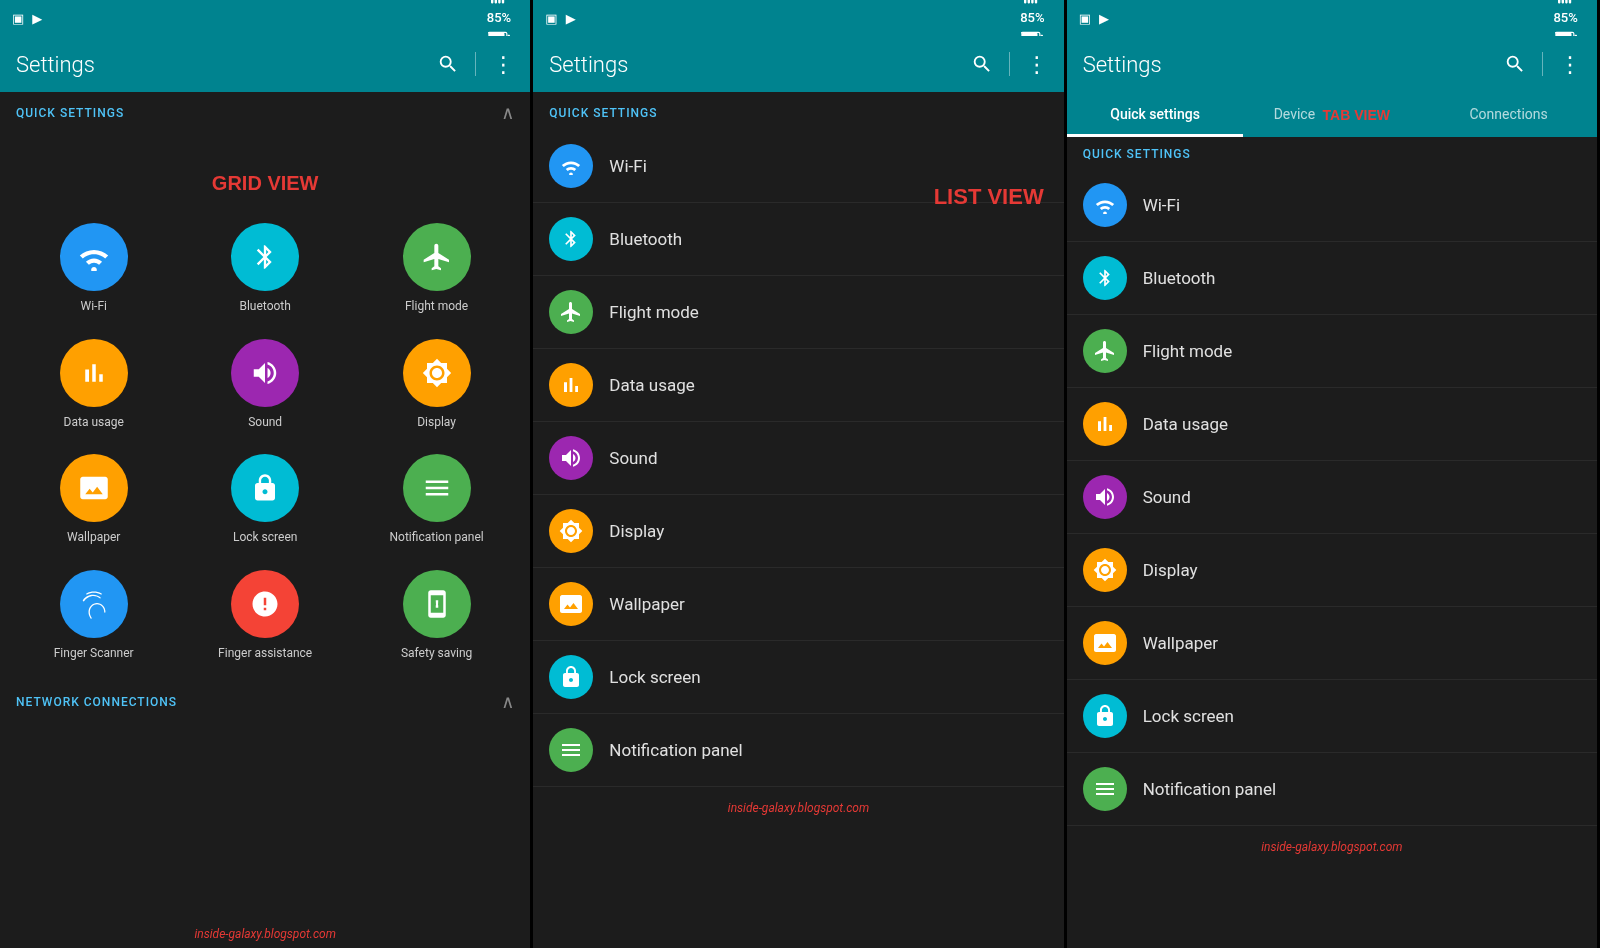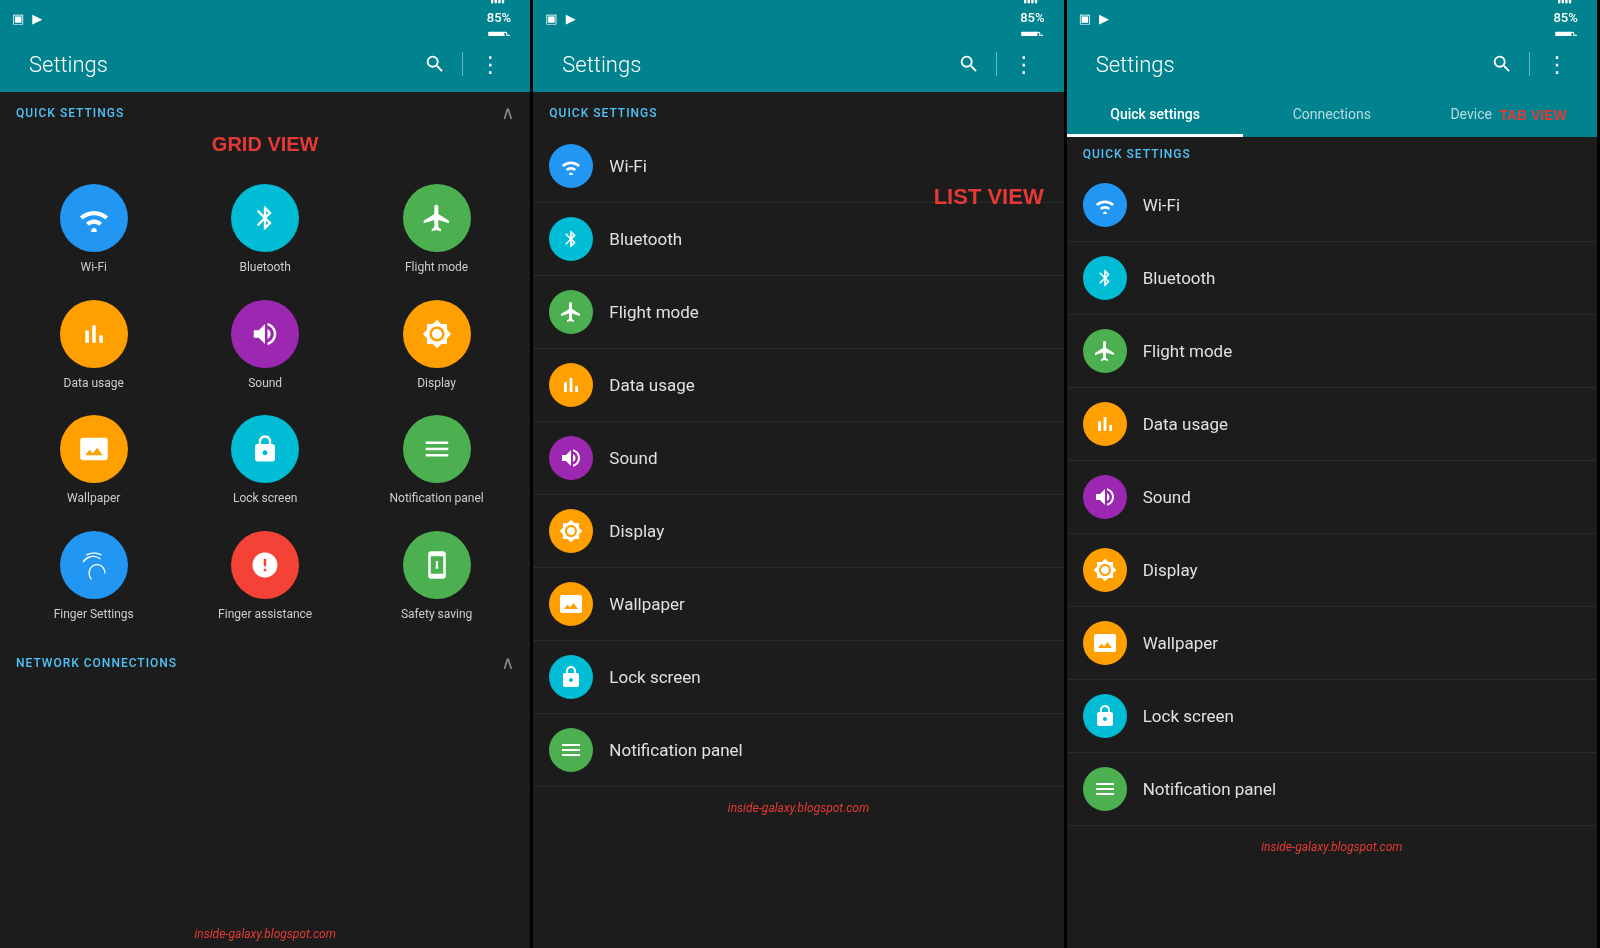--- a/index.html
+++ b/index.html
@@ -51,21 +51,21 @@
       color: #fff;
     }
 
     
     .app-bar {
       background: #00838f;
       height: 56px;
       display: flex;
       align-items: center;
       justify-content: space-between;
-      padding: 0 29px;
+      padding: 0 16px;
       flex-shrink: 0;
       gap: 48px;
     }
     .app-bar-title {
       font-size: 22px;
       color: #fff;
       font-weight: 300;
     }
     .app-bar-icons {
       display: flex;
@@ -211,20 +211,21 @@
     
     .red-label {
       color: #e53935;
       font-size: 20px;
       font-weight: bold;
       font-family: Arial, sans-serif;
     }
     .grid-view-label {
       text-align: center;
       padding: 4px 0 8px 0;
+      margin-top: 39px;
     }
 
     
     .content::-webkit-scrollbar { width: 0; }
   </style>
 </head>
 <body>
 
 <div class="panels-wrapper">
 
@@ -362,21 +363,21 @@
           </div>
           <span class="grid-label">Notification panel</span>
         </div>
 
         <div class="grid-item">
           <div class="grid-icon-circle bg-blue">
             <svg width="30" height="30" viewBox="0 0 24 24" fill="white">
                 <path d="M17.81 4.47c-.08 0-.16-.02-.23-.06C15.66 3.42 14 3 12.01 3c-1.98 0-3.86.47-5.57 1.41-.24.13-.54.04-.68-.2-.13-.24-.04-.55.2-.68C7.82 2.52 9.86 2 12.01 2c2.13 0 3.99.47 6.03 1.52.25.13.34.43.21.67-.09.18-.26.28-.44.28zM3.5 9.72c-.1 0-.2-.03-.29-.09-.23-.16-.28-.47-.12-.7.99-1.4 2.25-2.5 3.75-3.27C9.98 4.04 14 4.03 17.15 6.65c.22.18.26.49.08.71-.18.22-.49.26-.71.08-2.76-2.28-6.35-2.3-9.17-.58-1.34.68-2.46 1.66-3.35 2.89-.1.13-.25.2-.4.2h-.1zm6.25 14.14c-.16 0-.32-.08-.41-.23l-.05-.08c-1.1-1.68-1.68-3.42-1.68-5.16 0-1.94.7-3.73 1.97-5.04 1.29-1.33 2.99-2.06 4.82-2.06 1.83 0 3.52.74 4.81 2.07 1.26 1.31 1.96 3.1 1.96 5.04 0 .28-.22.5-.5.5s-.5-.22-.5-.5c0-1.68-.6-3.26-1.7-4.44-1.1-1.19-2.53-1.85-4.06-1.85-1.54 0-2.97.65-4.07 1.85-1.1 1.18-1.71 2.76-1.71 4.44 0 1.55.49 3.11 1.47 4.63.15.23.08.54-.14.69-.09.05-.18.07-.27.07l-.14-.01z"></path>
               </svg>
           </div>
-          <span class="grid-label">Finger Settings</span>
+          <span class="grid-label">Finger Scanner</span>
         </div>
 
         <div class="grid-item">
           <div class="grid-icon-circle bg-red">
             <svg width="30" height="30" viewBox="0 0 24 24" fill="white">
                 <path d="M12 2C6.48 2 2 6.48 2 12s4.48 10 10 10 10-4.48 10-10S17.52 2 12 2zm1 15h-2v-2h2v2zm0-4h-2V7h2v6z"></path>
               </svg>
           </div>
           <span class="grid-label">Finger assistance</span>
         </div>
@@ -584,25 +585,25 @@
         <div class="divider-v"></div>
         <span style="color:#fff;font-size:22px;cursor:pointer;">⋮</span>
       </div>
     </div>
 
     <div class="tab-bar">
       <div class="tab-item active">
         <span>Quick settings</span>
       </div>
       <div class="tab-item">
-        <span>Connections</span>
-      </div>
-      <div class="tab-item">
         <span>Device</span>
         <span class="red-label" style="font-size:14px;vertical-align:middle;margin-left:4px;">TAB VIEW</span>
+      </div>
+      <div class="tab-item">
+        <span>Connections</span>
       </div>
     </div>
 
     <div class="content">
 
       <div class="section-header" style="padding:10px 16px 8px;">
         <span class="section-title">QUICK SETTINGS</span>
       </div>
 
       <div class="list-item">

